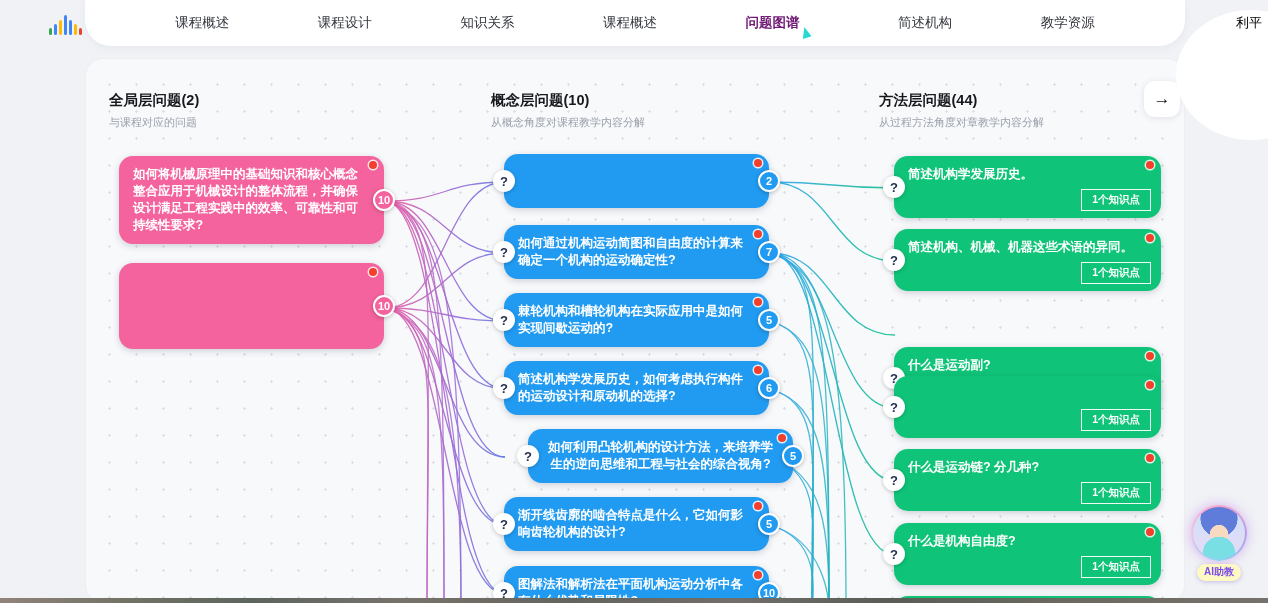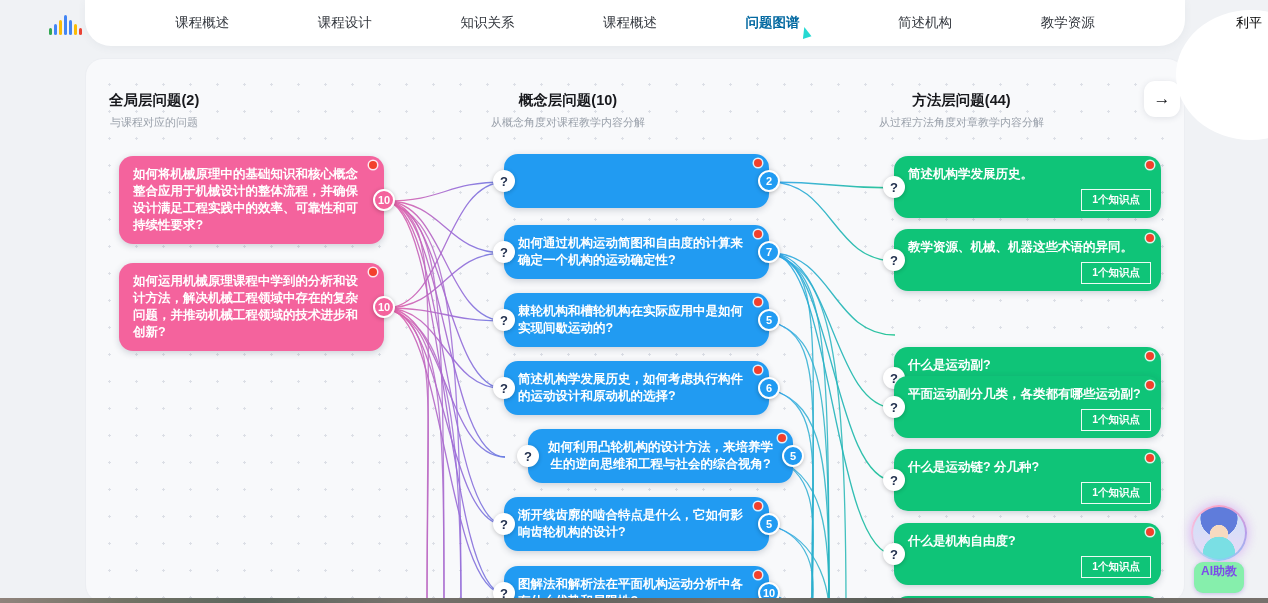--- a/index.html
+++ b/index.html
@@ -8,35 +8,35 @@
 
   
   .nav { position:absolute; left:0; top:0; width:1268px; height:46px; z-index:10; }
   .navbar { position:absolute; left:85px; top:0; width:1100px; height:46px; background:#fff;
             border-radius:0 0 26px 26px; box-shadow:0 2px 8px rgba(70,80,100,.06);
             display:flex; align-items:center; justify-content:space-around; padding:4px 46px; }
   .logo { position:absolute; left:44px; top:11px; width:42px; height:24px; display:flex;
           align-items:flex-end; justify-content:center; gap:2px; }
   .logo i { display:block; width:3px; border-radius:2px; }
   .tab { font-size:13.5px; color:#32363d; cursor:pointer; display:flex; align-items:flex-end; position:relative; }
-  .tab.active { font-weight:bold; color:#0369a1; }
+  .tab.active { font-weight:bold; color:#701a75; }
   .cursor { width:0; height:0; border-left:5px solid transparent; border-right:4px solid transparent;
             border-bottom:11px solid var(--accent); transform:rotate(-18deg); margin:0 0 -6px 1px; }
   .userblob { position:absolute; right:-58px; top:10px; width:150px; height:130px; background:#fff;
               border-radius:50%; z-index:1; }
   .user { position:absolute; right:6px; top:14px; font-size:13px; color:#000000; z-index:2; }
 
   
   .canvas { position:absolute; left:85px; top:58px; width:1100px; height:545px; background:#F8F9FB;
             border:1px solid #ECEEF2; border-radius:18px; overflow:hidden; z-index:2;
             background-image:radial-gradient(circle,#DCDFE6 1.1px,transparent 1.4px);
             background-size:27px 27px; background-position:10px 12px; }
   #wires { position:absolute; left:0; top:0; width:1100px; height:545px; z-index:1; pointer-events:none; }
 
-  .colhead { position:absolute; z-index:3;text-align:center; }
+  .colhead { position:absolute; z-index:3; }
   .coltitle { font-size:14.5px; font-weight:bold; color:#17181c; }
   .colsub { font-size:11px; color:#9aa1ab; margin-top:5px; }
 
   .expand { position:absolute; left:1058px; top:22px; width:36px; height:36px; border:none; background:#fff;
             border-radius:11px; box-shadow:0 1px 6px rgba(40,50,70,.12); font-size:17px; color:#17181c;
             cursor:pointer; z-index:4; }
 
   .card { position:absolute; border-radius:14px; padding:10px 14px; color:#fff; font-weight:bold;
           font-size:12.5px; line-height:17px; z-index:2; box-shadow:0 2px 7px rgba(31,45,70,.20);
           background:var(--c); cursor:pointer; }
@@ -59,22 +59,22 @@
   .assistant { position:absolute; left:1188px; top:505px; width:62px; z-index:11; text-align:center; cursor:pointer; }
   .avatar-ring { width:56px; height:56px; margin:0 auto; border-radius:50%; padding:2px;
                  background:conic-gradient(#F8A3C8,#B79DEA,#8BD4F7,#F3C1E2,#F8A3C8);
                  box-shadow:0 0 12px rgba(200,140,240,.65); }
   .avatar { width:52px; height:52px; border-radius:50%;
             background:
               radial-gradient(circle at 50% 88%, #7ADFE4 0 30%, transparent 31%),
               radial-gradient(circle at 50% 52%, #F7DAC0 0 24%, transparent 25%),
               radial-gradient(circle at 50% 22%, #5F7CDB 0 38%, transparent 39%),
               linear-gradient(180deg,#CBE3F9,#E9D9F6); }
-  .ai-label { display:inline-block; margin-top:-12px; position:relative; background:#86efac; color:var(--ailabel);
-              font-size:12px; font-weight:bold; padding:1px 7px 13px; border-radius:9px;
+  .ai-label { display:inline-block; margin-top:-12px; position:relative; background:#fef9c3; color:var(--ailabel);
+              font-size:10px; font-weight:bold; padding:1px 7px 2px; border-radius:9px;
               box-shadow:0 1px 4px rgba(120,90,200,.35); }
 
   .bottom-strip { position:absolute; left:0; bottom:0; width:1268px; height:5px; z-index:20;
     background:linear-gradient(90deg,#b4a49b 0,#8e8f7e 10%,#737f75 20%,#958f87 32%,#7d7c74 45%,#8f8a84 58%,#6f746c 70%,#868379 84%,#948d87 100%);
     filter:brightness(.8); }
 </style>
 </head>
 <body>
 
 <div class="nav">
@@ -183,21 +183,20 @@
   </div>
 
   <button class="expand">→</button>
 <div class="card pink" style="left: 33px; top: 97px; width: 265px;">
       <span class="dot"></span>
       <div>如何将机械原理中的基础知识和核心概念整合应用于机械设计的整体流程，并确保设计满足工程实践中的效率、可靠性和可持续性要求?</div>
       <div class="badge">10</div>
     </div>
     <div class="card pink" style="left: 33px; top: 204px; width: 265px;">
       <span class="dot"></span>
-      <div>如何运用机械原理课程中学到的分析和设计方法，解决机械工程领域中存在的复杂问题，并推动机械工程领域的技术进步和创新?</div>
       <div class="badge">10</div>
     </div>
     <div class="card blue" style="left: 418px; top: 95px; width: 265px;">
       <span class="dot"></span>
       <div class="q">?</div>
       <div class="badge">2</div>
     </div>
     <div class="card blue" style="left: 418px; top: 166px; width: 265px;">
       <span class="dot"></span>
       <div>如何通过机构运动简图和自由度的计算来确定一个机构的运动确定性?</div>
@@ -235,33 +234,32 @@
       <div class="badge">10</div>
     </div>
     <div class="card green" style="left: 808px; top: 97px; width: 267px;">
       <span class="dot"></span>
       <div>简述机构学发展历史。</div>
       <div class="q">?</div>
       <div class="pill">1个知识点</div>
     </div>
     <div class="card green" style="left: 808px; top: 170px; width: 267px;">
       <span class="dot"></span>
-      <div>教学资源、机械、机器这些术语的异同。</div>
+      <div>简述机构、机械、机器这些术语的异同。</div>
       <div class="q">?</div>
       <div class="pill">1个知识点</div>
     </div>
     <div class="card green" style="left: 808px; top: 244px; width: 267px; margin-top: 44px;">
       <span class="dot"></span>
       <div>什么是运动副?</div>
       <div class="q">?</div>
       <div class="pill">2个知识点</div>
     </div>
     <div class="card green" style="left: 808px; top: 317px; width: 267px;">
       <span class="dot"></span>
-      <div>平面运动副分几类，各类都有哪些运动副?</div>
       <div class="q">?</div>
       <div class="pill">1个知识点</div>
     </div>
     <div class="card green" style="left: 808px; top: 390px; width: 267px;">
       <span class="dot"></span>
       <div>什么是运动链? 分几种?</div>
       <div class="q">?</div>
       <div class="pill">1个知识点</div>
     </div>
     <div class="card green" style="left: 808px; top: 464px; width: 267px;">

